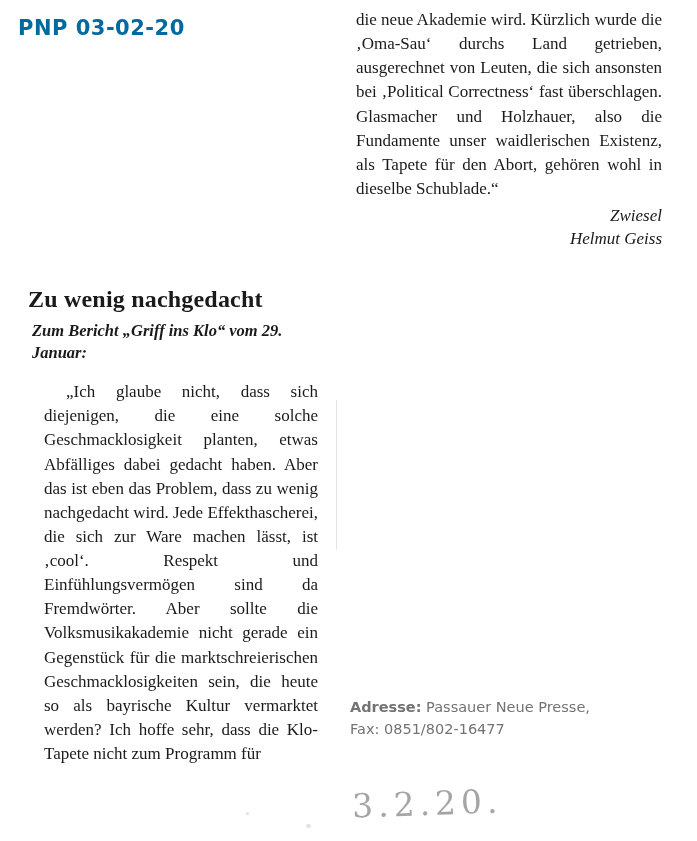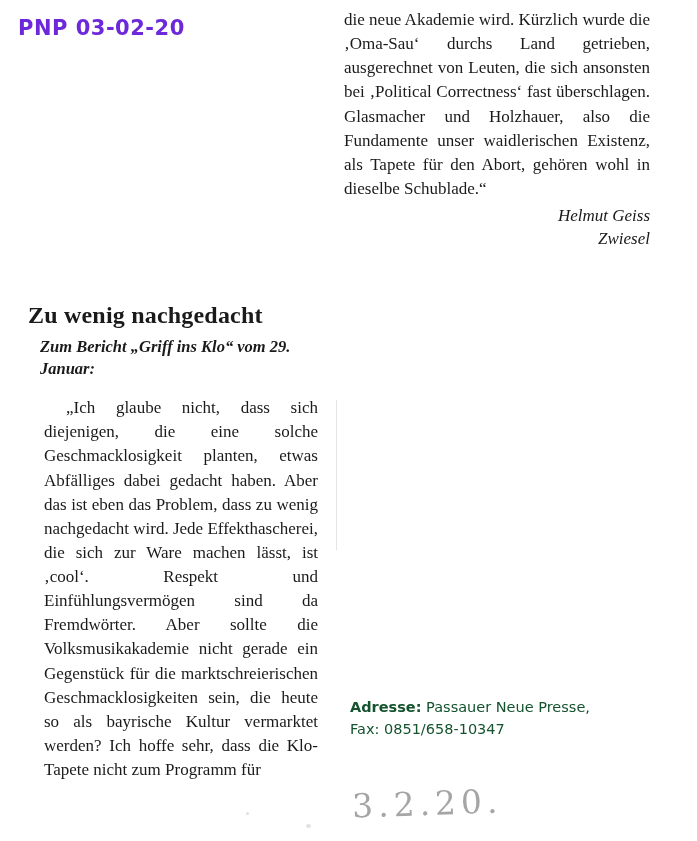--- a/index.html
+++ b/index.html
@@ -23,54 +23,54 @@
 
   
   .stamp {
     position: absolute;
     left: 18px;
     top: 16px;
     font-family: "DejaVu Sans", sans-serif;
     font-size: 21px;
     font-weight: 700;
     letter-spacing: 0.5px;
-    color: #6d28d9;
+    color: #0369a1;
     white-space: nowrap;
   }
 
   
   .col-left {
     position: absolute;
     left: 28px;
     top: 286px;
     width: 306px;
   }
   .col-right {
     position: absolute;
-    left: 344px;
+    left: 356px;
     top: 8px;
     width: 306px;
   }
 
   
   .article-title {
     font-family: "Liberation Serif", serif;
     font-size: 24px;
     font-weight: 700;
     letter-spacing: 0.2px;
-    margin: 16px 0 6px 0;
+    margin: 0 0 6px 0;
     line-height: 1.15;
   }
 
   .intro {
     font-size: 16.5px;
     font-style: italic;
     font-weight: 600;
     line-height: 1.35;
-    margin: 0 0 8px 12px;
+    margin: 0 0 8px 4px;
   }
 
   .body-text {
     font-size: 17px;
     line-height: 1.42;
     text-align: justify;
     text-justify: inter-word;
     margin: 16px;
     hyphens: manual;
   }
@@ -98,21 +98,21 @@
 
   
   .address-block {
     position: absolute;
     left: 350px;
     top: 697px;
     width: 310px;
     font-family: "DejaVu Sans", sans-serif;
     font-size: 14.5px;
     line-height: 1.5;
-    color: #14532d;
+    color: #737373;
   }
   .address-block .addr-label {
     font-weight: 700;
   }
   .address-block .addr-line {
     display: block;
     white-space: nowrap;
   }
 
   
@@ -145,34 +145,34 @@
 </head>
 <body>
 
 <div class="page">
 
   <div class="stamp">PNP 03-02-20</div>
 
   <div class="col-right">
     <p class="jump-text">die neue Akademie wird. Kürzlich wurde die ‚Oma-Sau‘ durchs Land getrieben, ausgerechnet von Leuten, die sich ansonsten bei ‚Political Correctness‘ fast überschlagen. Glasmacher und Holzhauer, also die Fundamente unser waidlerischen Existenz, als Tapete für den Abort, gehören wohl in dieselbe Schublade.“</p>
     <p class="signature">
+      <span class="sig-line">Zwiesel</span>
       <span class="sig-line">Helmut Geiss</span>
-      <span class="sig-line">Zwiesel</span>
     </p>
   </div>
 
   <div class="col-left">
     <h1 class="article-title">Zu wenig nachgedacht</h1>
     <p class="intro">Zum Bericht „Griff ins Klo“ vom 29. Januar:</p>
     <p class="body-text indent">„Ich glaube nicht, dass sich diejenigen, die eine solche Geschmacklosigkeit planten, etwas Abfälliges dabei gedacht haben. Aber das ist eben das Problem, dass zu wenig nachgedacht wird. Jede Effekthascherei, die sich zur Ware machen lässt, ist ‚cool‘. Respekt und Einfühlungsvermögen sind da Fremdwörter. Aber sollte die Volksmusikakademie nicht gerade ein Gegenstück für die marktschreierischen Geschmacklosigkeiten sein, die heute so als bayrische Kultur vermarktet werden? Ich hoffe sehr, dass die Klo-Tapete nicht zum Programm für</p>
   </div>
 
   <div class="address-block">
     <span class="addr-line"><span class="addr-label">Adresse:</span><span> Passauer Neue Presse,</span></span>
-    <span class="addr-line">Fax: 0851/658-10347</span>
+    <span class="addr-line">Fax: 0851/802-16477</span>
   </div>
 
   <div class="handwriting">3.2.20.</div>
 
   <div class="speck" style="left:306px; top:824px; width:5px; height:4px;"></div>
   <div class="speck" style="left:246px; top:812px; width:3px; height:3px;"></div>
   <div class="hairline" style="left:336px; top:400px; width:1px; height:150px;"></div>
 </div>
 
 </body></html>

